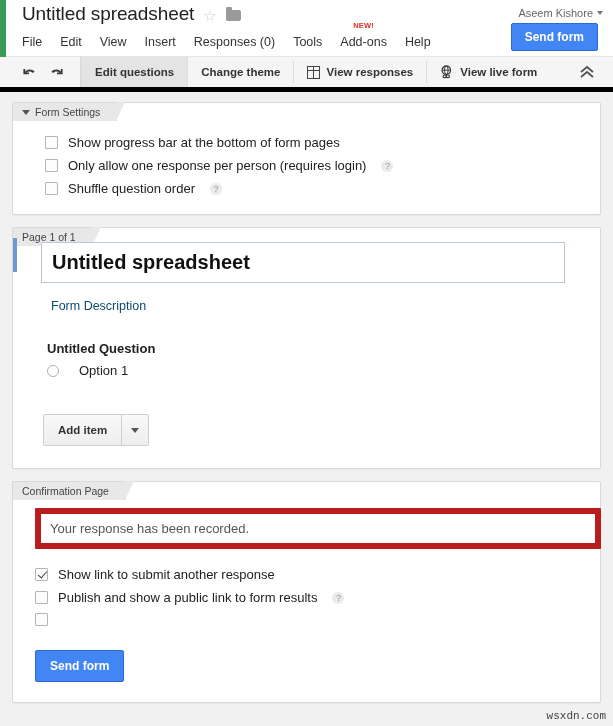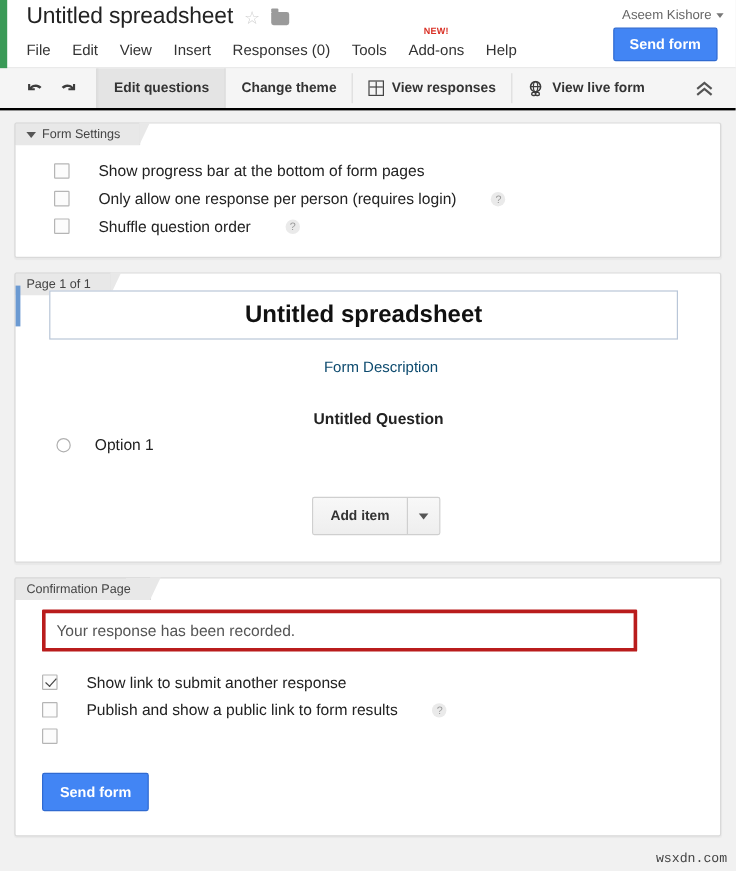--- a/index.html
+++ b/index.html
@@ -118,21 +118,21 @@
     padding: 7px 13px 7px 13px;
     border-radius: 2px;
     cursor: pointer;
     line-height: 12px;
   }
 
   
   .toolbar {
     background: #f5f5f5;
     height: 35px;
-    border-bottom: 2px solid #000000;
+    border-bottom: 5px solid #000000;
     display: flex;
     align-items: stretch;
     position: relative;
   }
   .tb-undo-group {
     display: flex;
     align-items: center;
     gap: 12px;
     padding: 0 16px 0 22px;
     border-right: 1px solid #dcdcdc;
@@ -235,21 +235,21 @@
   }
 
   
   #form-settings-card { margin-bottom: 12px; }
   .settings-body {
     padding: 28px 0 14px 32px;
   }
   .check-row {
     display: flex;
     align-items: center;
-    gap: 24px;
+    gap: 10px;
     padding: 4px 0;
     font-size: 13px;
     color: #222;
   }
   .cbx {
     width: 13px; height: 13px;
     border: 1px solid #b5b5b5;
     background: #fcfcfc;
     border-radius: 1px;
     flex: none;
@@ -272,21 +272,21 @@
     color: #9a9a9a;
     font-size: 9px;
     line-height: 12px;
     text-align: center;
     display: inline-block;
     margin-left: 5px;
     cursor: pointer;
   }
 
   
-  #page-card { margin-bottom: 12px; text-align: center; }
+  #page-card { margin-bottom: 12px; }
   .page-body {
     padding: 14px 16px 22px 16px;
     position: relative;
   }
   .blue-rail {
     position: absolute;
     left: 0px; top: 10px;
     width: 4px; height: 34px;
     background: #6b9ad2;
   }
@@ -356,22 +356,22 @@
     display: flex;
     align-items: center;
   }
 
   
   .conf-body {
     padding: 26px 0 20px 0;
   }
   .conf-input {
     margin-left: 22px;
-    width: 496px;
-    border: 3px solid #b91c1c;
+    width: 566px;
+    border: 6px solid #b91c1c;
     background: #fff;
     padding: 7px 9px;
     font-size: 13px;
     color: #555;
     border-radius: 1px;
   }
   .conf-checks {
     margin-left: 22px;
     margin-top: 14px;
   }

